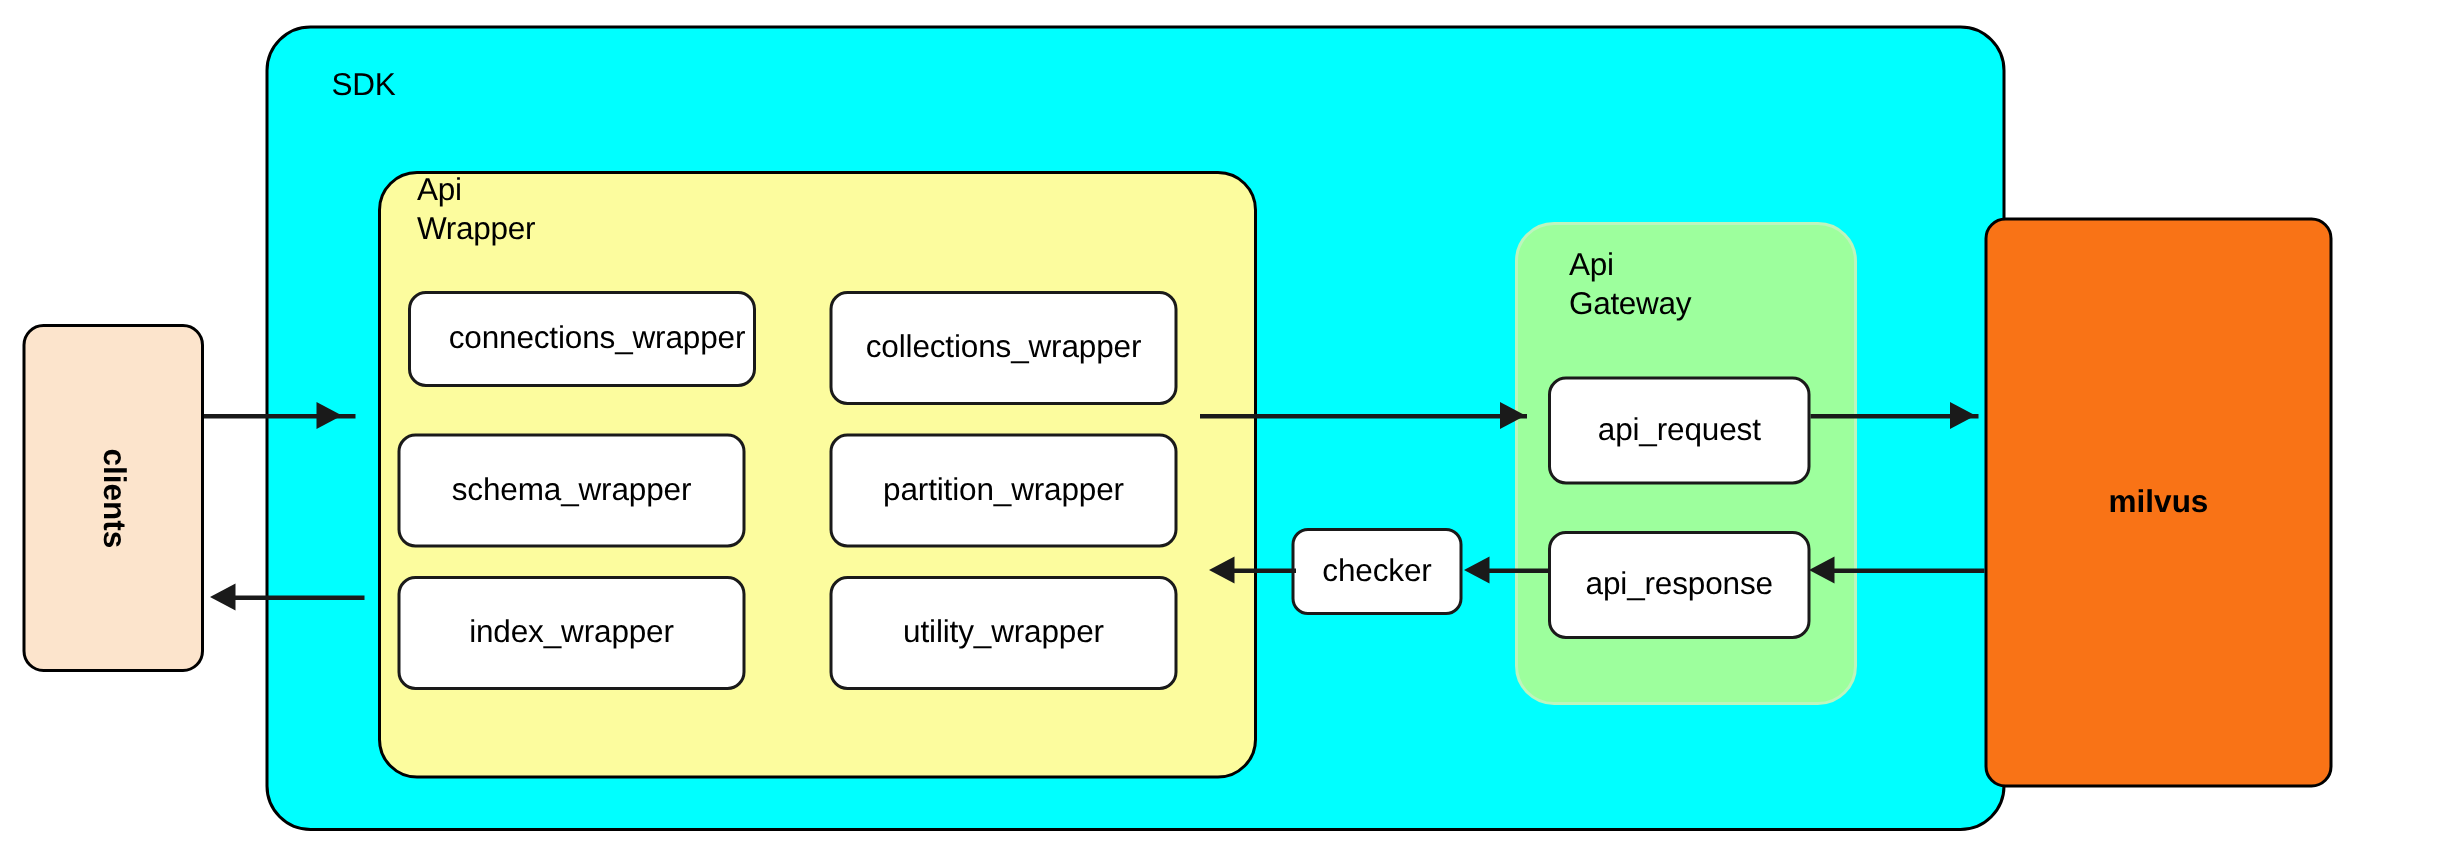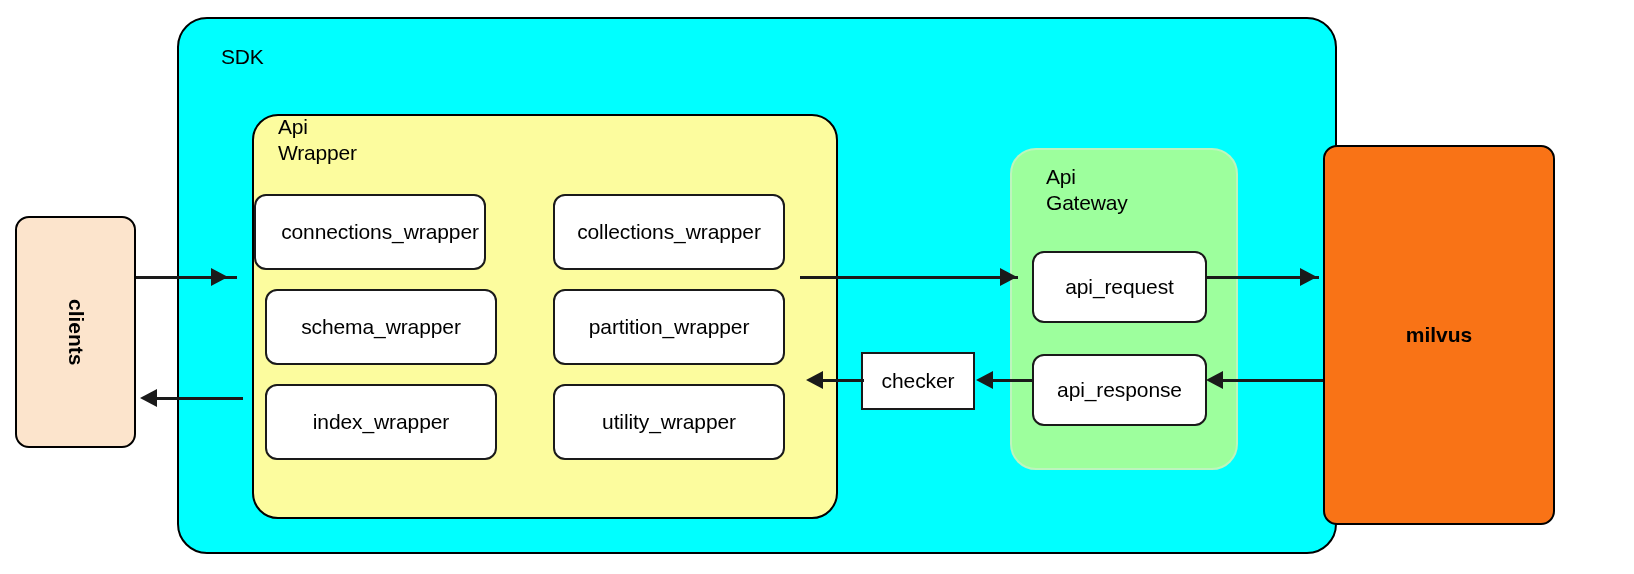--- a/index.html
+++ b/index.html
@@ -87,33 +87,33 @@
     border-radius: 12px;
     display: flex;
     align-items: center;
     justify-content: center;
     font-size: 21px;
     color: #000000;
     letter-spacing: -0.1px;
   }
 
   
-  #cell-connections_wrapper { left: 254px;  top: 194px; width: 232px; height: 76px; padding-left: 20px; }
+  #cell-connections_wrapper { left: 272px;  top: 194px; width: 232px; height: 64px; padding-left: 20px; }
   #cell-collections_wrapper { left: 553px;  top: 194px; width: 232px; height: 76px; text-align: center; }
   #cell-schema_wrapper      { left: 265px;  top: 289px; width: 232px; height: 76px; }
   #cell-partition_wrapper   { left: 553px;  top: 289px; width: 232px; height: 76px; }
   #cell-index_wrapper       { left: 265px;  top: 384px; width: 232px; height: 76px; }
   #cell-utility_wrapper     { left: 553px;  top: 384px; width: 232px; height: 76px; }
 
   
   #cell-api_request  { left: 1032px; top: 251px; width: 175px; height: 72px; }
   #cell-api_response { left: 1032px; top: 354px; width: 175px; height: 72px; }
 
   
-  #cell-checker { left: 861px; top: 352px; width: 114px; height: 58px; border-radius: 0; }
+  #cell-checker { left: 861px; top: 352px; width: 114px; height: 58px; border-radius: 11px; }
 
   
   #clients-box {
     left: 15px;
     top: 216px;
     width: 121px;
     height: 232px;
     background: #fce4cc;
     border-radius: 14px;
   }

